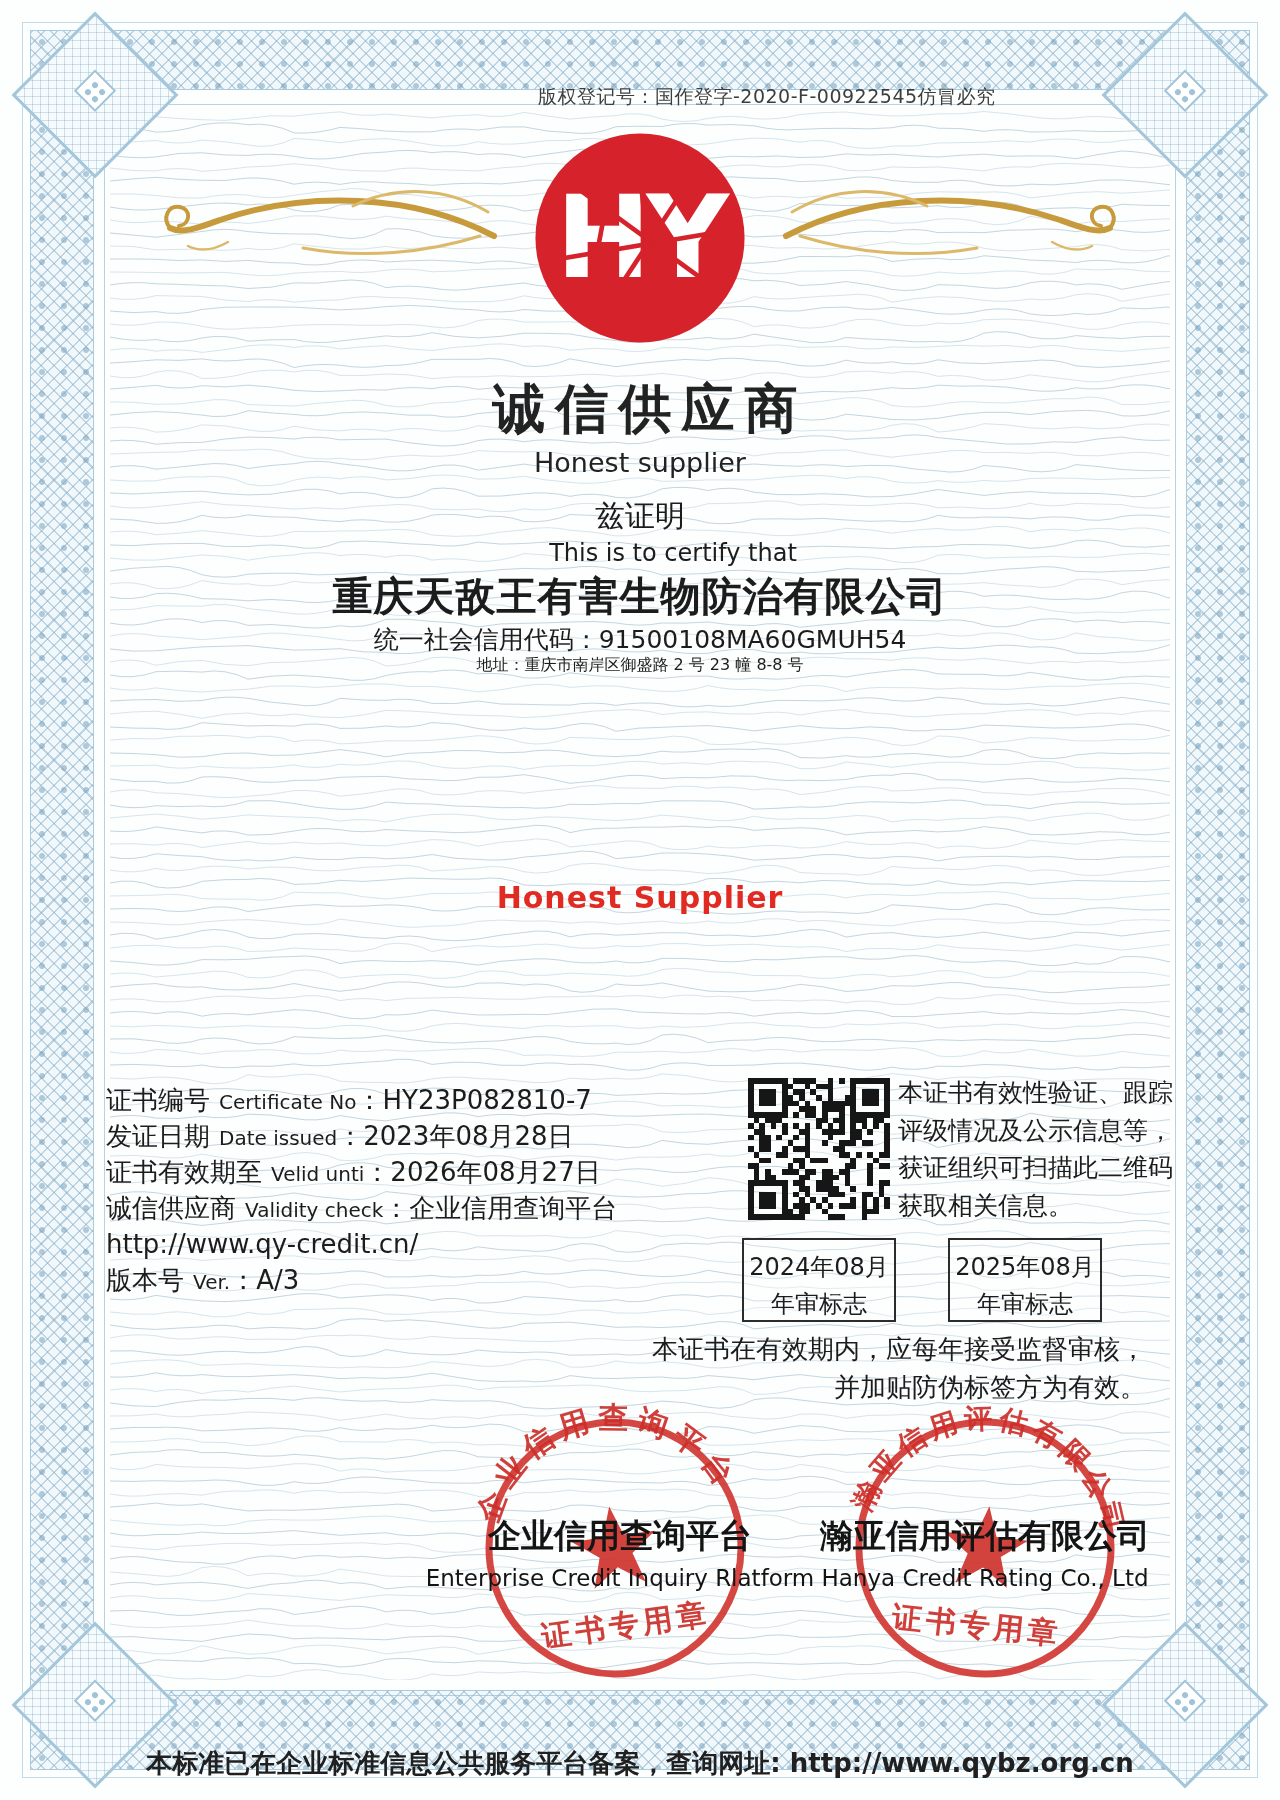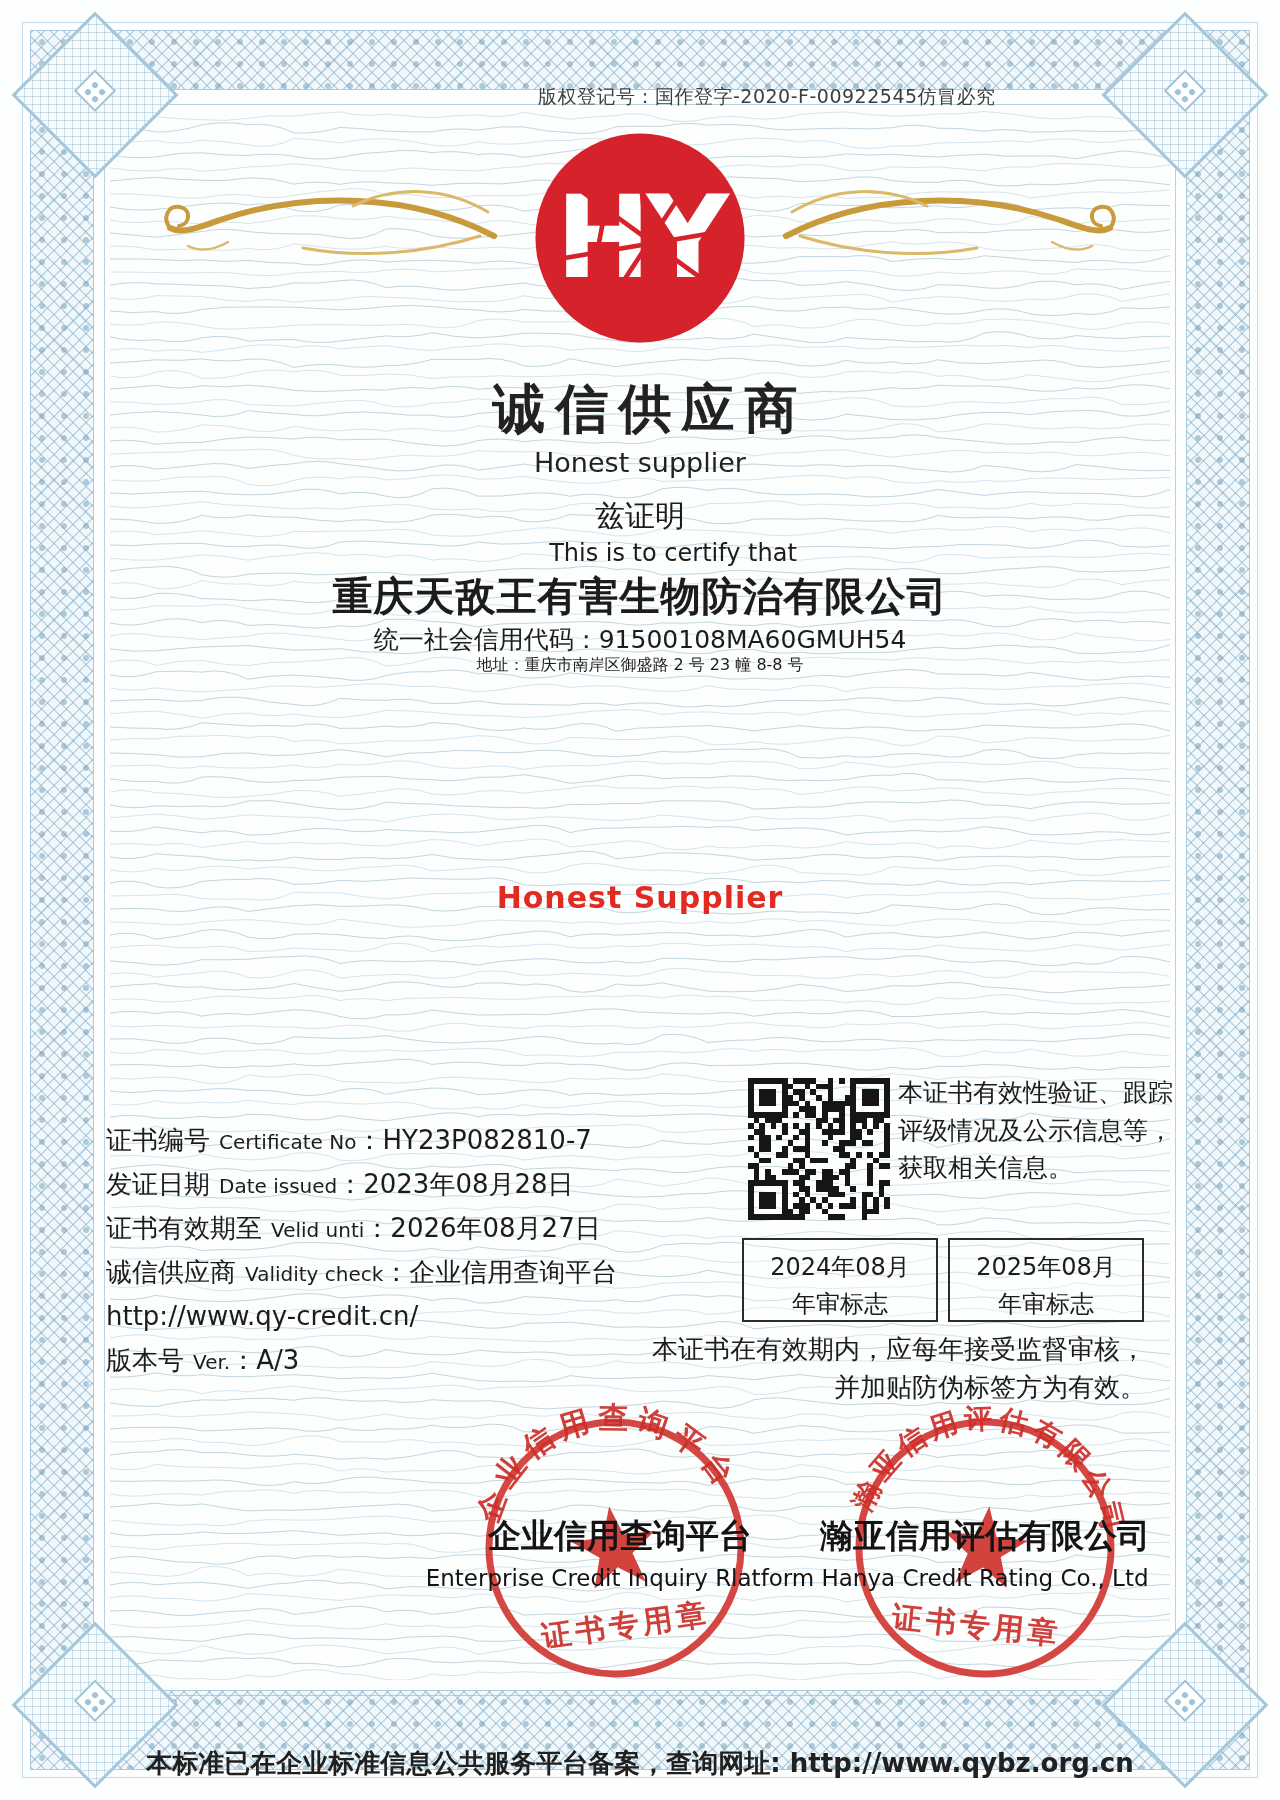--- a/index.html
+++ b/index.html
@@ -39,28 +39,28 @@
   .flourish-l{left:158px;} .flourish-r{left:782px;}
   .title-cn{top:374px;font-size:53px;font-weight:600;letter-spacing:10px;padding-left:10px;color:#222;}
   .title-en{top:447px;font-size:27px;font-weight:500;color:#222;}
   .intro-cn{top:496px;font-size:30px;font-weight:500;}
   .intro-en{top:539px;font-size:24px;padding-left:33px;}
   .company{top:569px;font-size:40px;font-weight:700;letter-spacing:1px;}
   .credit-line{top:623px;font-size:25px;font-weight:500;}
   .address-line{top:655px;font-size:16px;font-weight:500;}
   .award-cn{top:816px;font-size:55px;font-weight:700;color:#e12b22;letter-spacing:4px;}
   .award-en{top:880px;font-size:30px;font-weight:600;color:#e12b22;letter-spacing:1px;}
-  .details{left:106px;top:1084px;line-height:40px;white-space:nowrap;margin-top:36px;}
+  .details{left:106px;top:1084px;line-height:32px;white-space:nowrap;}
   .dl .cn{font-size:26px;font-weight:500;}
   .dl .en{font-size:20px;font-weight:400;}
   .dl .en:not(:empty){margin-left:9px;}
   .dl .val{font-size:26px;font-weight:500;}
   .qr-svg{left:748px;top:1078px;}
   .qr-note{left:898px;top:1074px;font-size:25px;line-height:37.5px;font-weight:500;white-space:nowrap;}
-  .review-box{top:1238px;width:196px;height:84px;border:2.5px solid #2c2c2c;text-align:center;box-sizing:border-box;background:rgba(255,255,255,.25);}
+  .review-box{top:1238px;width:154px;height:84px;border:2.5px solid #2c2c2c;text-align:center;box-sizing:border-box;background:rgba(255,255,255,.25);}
   .review-box .m{margin-top:11px;font-size:24px;font-weight:500;}
   .review-box .l{margin-top:5px;font-size:24px;font-weight:500;}
   .box-1{left:742px;} .box-2{left:948px;}
   .review-note{left:560px;top:1330px;width:586px;text-align:right;font-size:26px;line-height:38px;font-weight:500;}
   .seal{z-index:2;}
   .seal-l{left:465px;top:1398px;transform:rotate(-8deg);}
   .seal-r{left:835px;top:1398px;transform:rotate(6deg);}
   .org{width:420px;text-align:center;z-index:4;}
   .org-l{left:410px;} .org-r{left:775px;}
   .org .cn{font-size:33px;font-weight:600;color:#141414;}
@@ -574,20 +574,21 @@
       <rect x="8" y="24" width="1" height="1" fill="#161616"></rect>
       <rect x="9" y="24" width="1" height="1" fill="#161616"></rect>
       <rect x="14" y="24" width="1" height="1" fill="#161616"></rect>
       <rect x="15" y="24" width="1" height="1" fill="#161616"></rect>
       <rect x="16" y="24" width="1" height="1" fill="#161616"></rect>
       <rect x="20" y="24" width="1" height="1" fill="#161616"></rect>
     </svg>
   <div class="abs qr-note">
     <div>本证书有效性验证、跟踪</div>
     <div>评级情况及公示信息等，</div>
+    <div>获证组织可扫描此二维码</div>
     <div>获取相关信息。</div>
   </div>
 
   <div class="abs review-box box-1">
     <div class="m">2024年08月</div>
     <div class="l">年审标志</div>
   </div>
   <div class="abs review-box box-2">
     <div class="m">2025年08月</div>
     <div class="l">年审标志</div>

